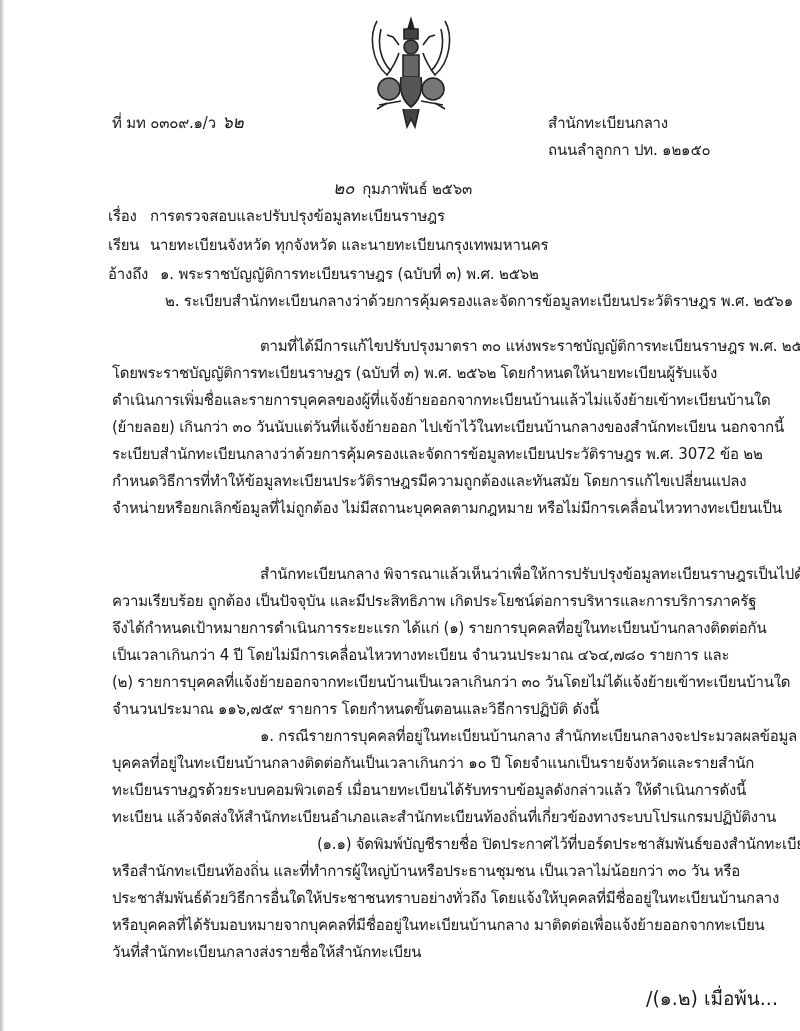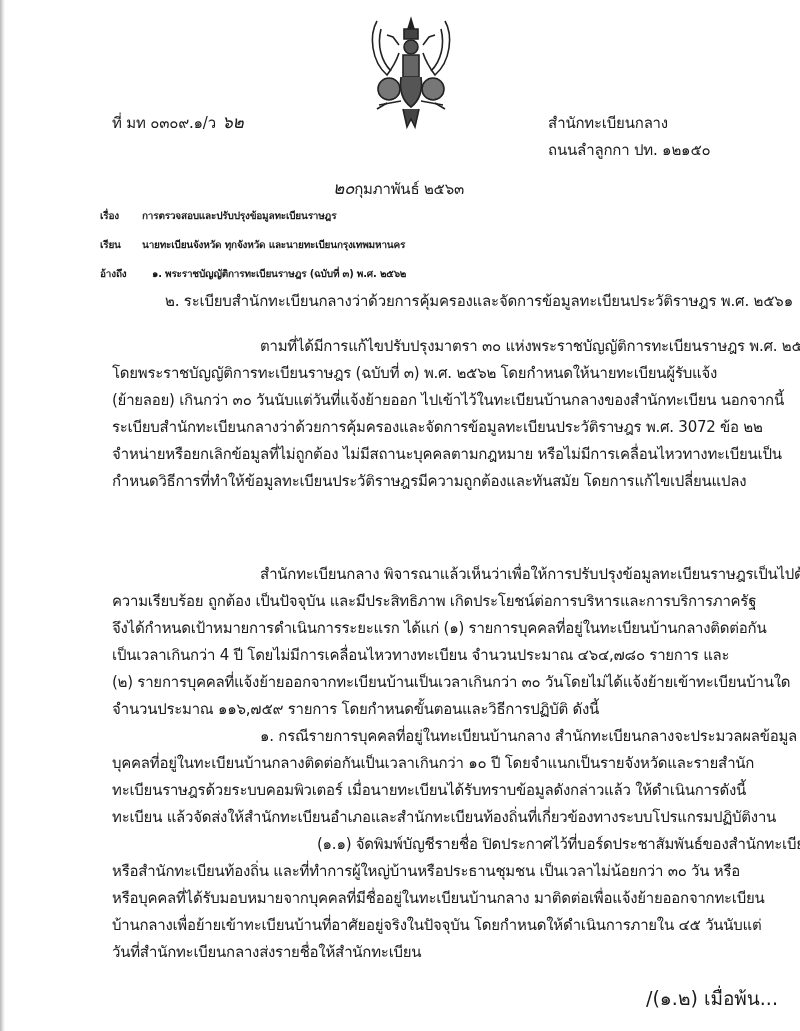--- a/index.html
+++ b/index.html
@@ -18,22 +18,22 @@
   }
   .garuda {
     position:absolute; left:367px; top:15px; width:88px; height:120px;
   }
   .t { position:absolute; font-size:15px; line-height:20px; white-space:nowrap; letter-spacing:-0.2px; }
   .doc-no { left:112px; top:112px; }
   .handnum { font-family:"DejaVu Serif", serif; font-style:italic; font-size:17px; margin-left:6px; }
   .org { left:548px; top:113px; }
   .addr { left:548px; top:140px;text-align:center; }
   .date { left:333px; top:178px; }
-  .date .day { font-family:"DejaVu Serif", serif; font-style:italic; font-size:17px; }
-  .row { position:absolute; left:100px; font-size:10px; line-height:20px; white-space:nowrap; letter-spacing:-0.2px;font-weight:bold; }
+  .date .day { font-family:"DejaVu Serif", serif; font-style:italic; font-size:17px; margin-right:8px; }
+  .row { position:absolute; left:108px; font-size:15px; line-height:20px; white-space:nowrap; letter-spacing:-0.2px; }
   .row .lbl { display:inline-block; width:42px; }
   .row .lbl-wide { display:inline-block; width:52px; }
   .ref2 { position:absolute; left:165px; font-size:15px; line-height:20px; white-space:nowrap; letter-spacing:-0.2px; }
   .para { position:absolute; left:112px; width:600px; font-size:15px; line-height:27px; letter-spacing:-0.25px; }
   .para .ln { display:block; white-space:nowrap; height:27px; }
   .para .ind { padding-left:148px; }
   .para .ind2 { padding-left:205px; }
   .continue { position:absolute; left:646px; top:988px; font-size:19px; line-height:20px; white-space:nowrap; }
 </style>
 </head>
@@ -79,24 +79,25 @@
     <span class="lbl">เรียน</span><span>นายทะเบียนจังหวัด ทุกจังหวัด และนายทะเบียนกรุงเทพมหานคร</span>
   </div>
   <div class="row" style="top:264px;">
     <span class="lbl-wide">อ้างถึง</span><span>๑. พระราชบัญญัติการทะเบียนราษฎร (ฉบับที่ ๓) พ.ศ. ๒๕๖๒</span>
   </div>
   <div class="ref2" style="top:291px;">๒. ระเบียบสำนักทะเบียนกลางว่าด้วยการคุ้มครองและจัดการข้อมูลทะเบียนประวัติราษฎร พ.ศ. ๒๕๖๑</div>
 
   <div class="para" style="top:333px;">
     <span class="ln ind">ตามที่ได้มีการแก้ไขปรับปรุงมาตรา ๓๐ แห่งพระราชบัญญัติการทะเบียนราษฎร พ.ศ. ๒๕๓๔</span>
     <span class="ln">โดยพระราชบัญญัติการทะเบียนราษฎร (ฉบับที่ ๓) พ.ศ. ๒๕๖๒ โดยกำหนดให้นายทะเบียนผู้รับแจ้ง</span>
+    <span class="ln">ดำเนินการเพิ่มชื่อและรายการบุคคลของผู้ที่แจ้งย้ายออกจากทะเบียนบ้านแล้วไม่แจ้งย้ายเข้าทะเบียนบ้านใด</span>
     <span class="ln">(ย้ายลอย) เกินกว่า ๓๐ วันนับแต่วันที่แจ้งย้ายออก ไปเข้าไว้ในทะเบียนบ้านกลางของสำนักทะเบียน นอกจากนี้</span>
     <span class="ln">ระเบียบสำนักทะเบียนกลางว่าด้วยการคุ้มครองและจัดการข้อมูลทะเบียนประวัติราษฎร พ.ศ. 3072 ข้อ ๒๒</span>
+    <span class="ln">กำหนดวิธีการที่ทำให้ข้อมูลทะเบียนประวัติราษฎรมีความถูกต้องและทันสมัย โดยการแก้ไขเปลี่ยนแปลง</span>
     <span class="ln">จำหน่ายหรือยกเลิกข้อมูลที่ไม่ถูกต้อง ไม่มีสถานะบุคคลตามกฎหมาย หรือไม่มีการเคลื่อนไหวทางทะเบียนเป็น</span>
-    <span class="ln">กำหนดวิธีการที่ทำให้ข้อมูลทะเบียนประวัติราษฎรมีความถูกต้องและทันสมัย โดยการแก้ไขเปลี่ยนแปลง</span>
   </div>
 
   <div class="para" style="top:561px;">
     <span class="ln ind">สำนักทะเบียนกลาง พิจารณาแล้วเห็นว่าเพื่อให้การปรับปรุงข้อมูลทะเบียนราษฎรเป็นไปด้วย</span>
     <span class="ln">ความเรียบร้อย ถูกต้อง เป็นปัจจุบัน และมีประสิทธิภาพ เกิดประโยชน์ต่อการบริหารและการบริการภาครัฐ</span>
     <span class="ln">จึงได้กำหนดเป้าหมายการดำเนินการระยะแรก ได้แก่ (๑) รายการบุคคลที่อยู่ในทะเบียนบ้านกลางติดต่อกัน</span>
     <span class="ln">เป็นเวลาเกินกว่า 4 ปี โดยไม่มีการเคลื่อนไหวทางทะเบียน จำนวนประมาณ ๔๖๔,๗๘๐ รายการ และ</span>
     <span class="ln">(๒) รายการบุคคลที่แจ้งย้ายออกจากทะเบียนบ้านเป็นเวลาเกินกว่า ๓๐ วันโดยไม่ได้แจ้งย้ายเข้าทะเบียนบ้านใด</span>
     <span class="ln">จำนวนประมาณ ๑๑๖,๗๕๙ รายการ โดยกำหนดขั้นตอนและวิธีการปฏิบัติ ดังนี้</span>
   </div>
@@ -104,19 +105,19 @@
   <div class="para" style="top:723px;">
     <span class="ln ind">๑. กรณีรายการบุคคลที่อยู่ในทะเบียนบ้านกลาง สำนักทะเบียนกลางจะประมวลผลข้อมูล</span>
     <span class="ln">บุคคลที่อยู่ในทะเบียนบ้านกลางติดต่อกันเป็นเวลาเกินกว่า ๑๐ ปี โดยจำแนกเป็นรายจังหวัดและรายสำนัก</span>
     <span class="ln">ทะเบียนราษฎรด้วยระบบคอมพิวเตอร์ เมื่อนายทะเบียนได้รับทราบข้อมูลดังกล่าวแล้ว ให้ดำเนินการดังนี้</span>
     <span class="ln">ทะเบียน แล้วจัดส่งให้สำนักทะเบียนอำเภอและสำนักทะเบียนท้องถิ่นที่เกี่ยวข้องทางระบบโปรแกรมปฏิบัติงาน</span>
   </div>
 
   <div class="para" style="top:831px;">
     <span class="ln ind2">(๑.๑) จัดพิมพ์บัญชีรายชื่อ ปิดประกาศไว้ที่บอร์ดประชาสัมพันธ์ของสำนักทะเบียนอำเภอ</span>
     <span class="ln">หรือสำนักทะเบียนท้องถิ่น และที่ทำการผู้ใหญ่บ้านหรือประธานชุมชน เป็นเวลาไม่น้อยกว่า ๓๐ วัน หรือ</span>
+    <span class="ln">ประชาสัมพันธ์ด้วยวิธีการอื่นใดให้ประชาชนทราบอย่างทั่วถึง โดยแจ้งให้บุคคลที่มีชื่ออยู่ในทะเบียนบ้านกลาง</span>
     <span class="ln">หรือบุคคลที่ได้รับมอบหมายจากบุคคลที่มีชื่ออยู่ในทะเบียนบ้านกลาง มาติดต่อเพื่อแจ้งย้ายออกจากทะเบียน</span>
-    <span class="ln">บ้านกลางเพื่อย้ายเข้าทะเบียนบ้านที่อาศัยอยู่จริงในปัจจุบัน โดยกำหนดให้ดำเนินการภายใน ๔๕ วันนับแต่</span>
     <span class="ln">วันที่สำนักทะเบียนกลางส่งรายชื่อให้สำนักทะเบียน</span>
   </div>
 
   <div class="continue">/(๑.๒) เมื่อพ้น...</div>
 </div>
 
 </body></html>

